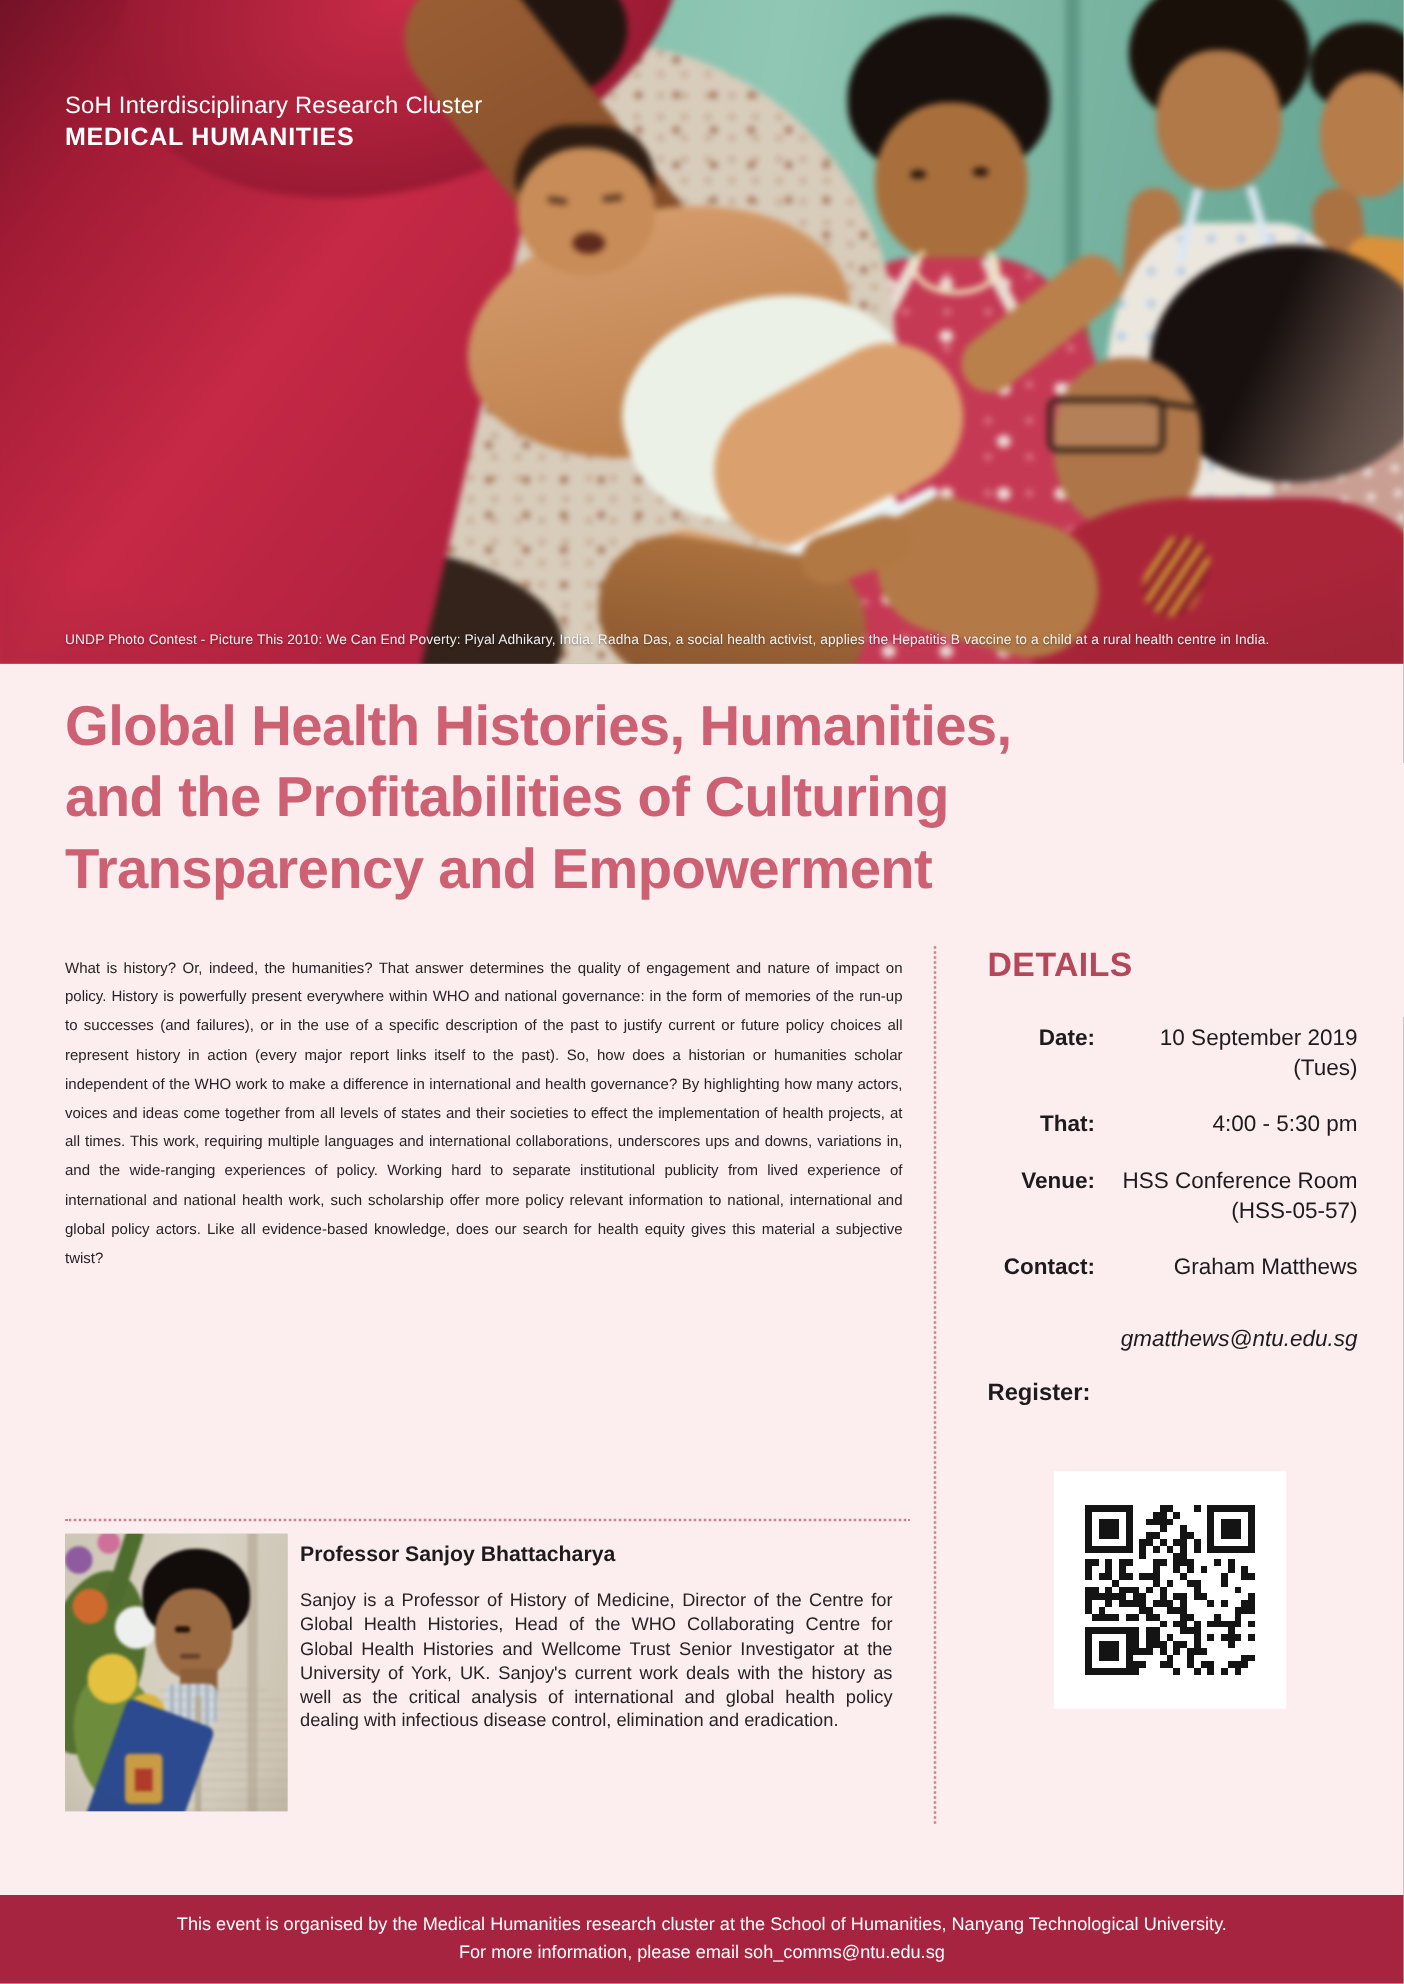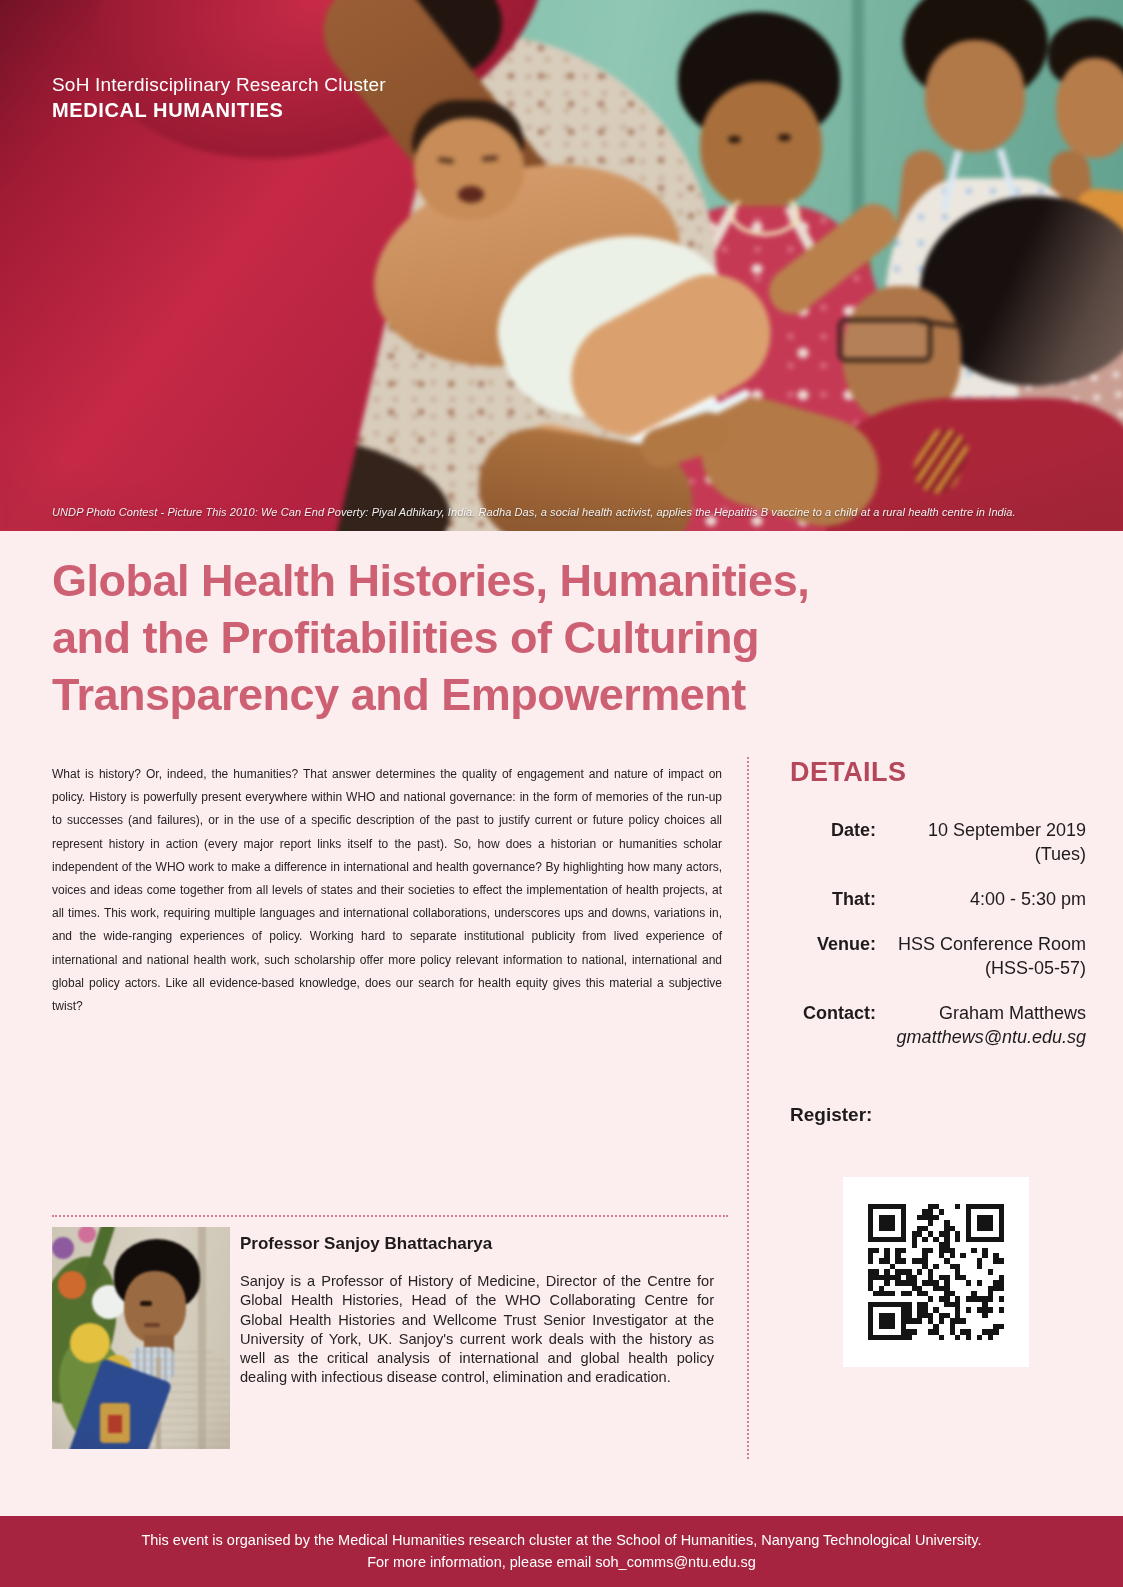--- a/index.html
+++ b/index.html
@@ -6,41 +6,41 @@
   .page{position:relative;width:1123px;height:1587px;margin:0 auto;background:#fcedee;overflow:hidden;}
   .s{position:absolute;}
 
   
   .hero{position:absolute;left:0;top:0;width:1123px;height:531px;overflow:hidden;background:#7fb7a4;}
   .hero-art{position:absolute;inset:0;filter:blur(2.4px) saturate(1.03);}
   .hero-header{position:absolute;left:52px;top:30px;color:#fff;z-index:5;margin-top:44px;}
   .hero-header .l1{font-size:19px;font-weight:400;letter-spacing:.2px;}
   .hero-header .l2{font-size:20px;font-weight:700;letter-spacing:.6px;margin-top:3px;}
   .hero-caption{position:absolute;left:52px;bottom:13px;width:1030px;color:rgba(255,255,255,.93);
-    font-size:11px;letter-spacing:.1px;z-index:5;text-shadow:0 1px 2px rgba(0,0,0,.45);font-style:italic;}
+    font-size:11px;letter-spacing:.1px;z-index:5;text-shadow:0 1px 2px rgba(0,0,0,.45);}
 
   
   .title{position:absolute;left:52px;top:552px;width:980px;color:#cd6173;font-weight:700;
     font-size:45px;line-height:57px;letter-spacing:-.5px;}
 
   
   .abstract{position:absolute;left:52px;top:763px;width:670px;font-size:12px;line-height:23.2px;
     color:#272324;text-align:justify;}
 
   
   .divider-v{position:absolute;left:747px;top:757px;height:702px;width:0;border-left:2px dotted #d4808c;}
   .divider-h{position:absolute;left:52px;top:1215px;width:676px;height:0;border-top:2px dotted #d4808c;}
 
   
   .details{position:absolute;left:790px;top:757px;width:296px;}
   .details h2{margin:0 0 30px 0;font-size:27px;font-weight:700;color:#b4475a;letter-spacing:.4px;}
   .drow{display:flex;margin-bottom:21px;font-size:18px;line-height:24px;color:#1e1b1c;text-align:right;}
   .dlabel{width:86px;flex:0 0 86px;font-weight:700;}
   .dval{flex:1;}
-  .em{font-style:italic;}
+  .em{font-style:italic;margin-top:34px;}
   .register{position:absolute;left:790px;top:1104px;font-size:19px;font-weight:700;color:#1e1b1c;}
   .qr-box{position:absolute;left:843px;top:1177px;width:186px;height:190px;background:#fff;
     display:flex;align-items:center;justify-content:center;}
   .qr-box svg{width:136px;height:136px;shape-rendering:crispEdges;}
   .url{position:absolute;left:778px;top:1374px;width:320px;text-align:center;font-size:19.5px;color:#1e1b1c;}
 
   
   .speaker-photo{position:absolute;left:52px;top:1227px;width:178px;height:222px;overflow:hidden;background:#cdc5b4;}
   .pp-art{position:absolute;inset:0;filter:blur(1.3px);}
   .speaker-name{position:absolute;left:240px;top:1234px;width:478px;font-size:17px;font-weight:700;color:#1e1b1c;}

